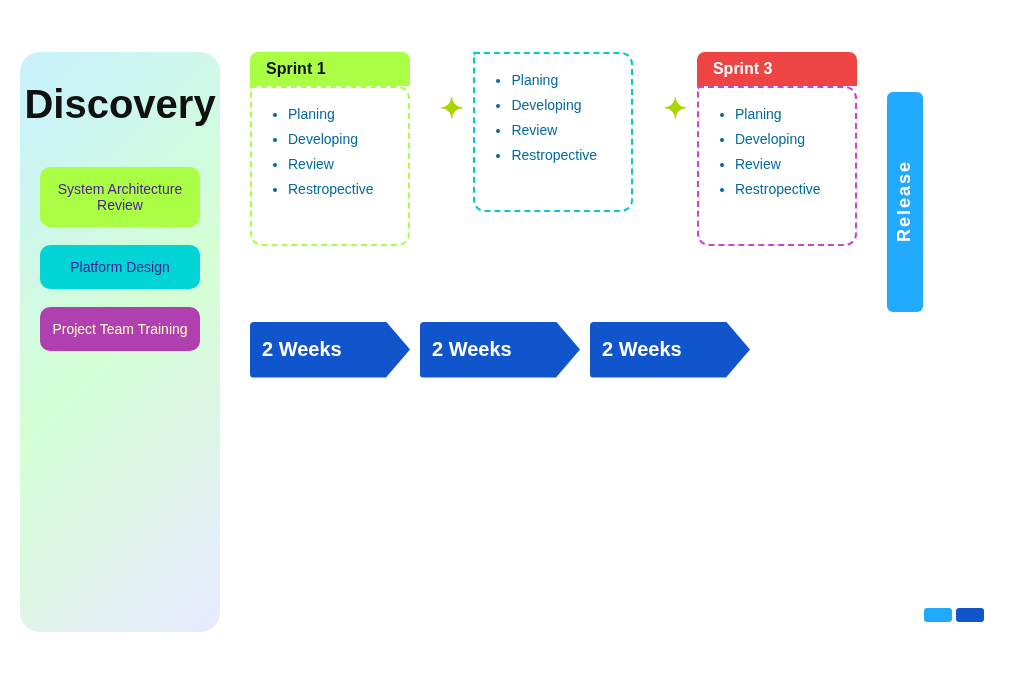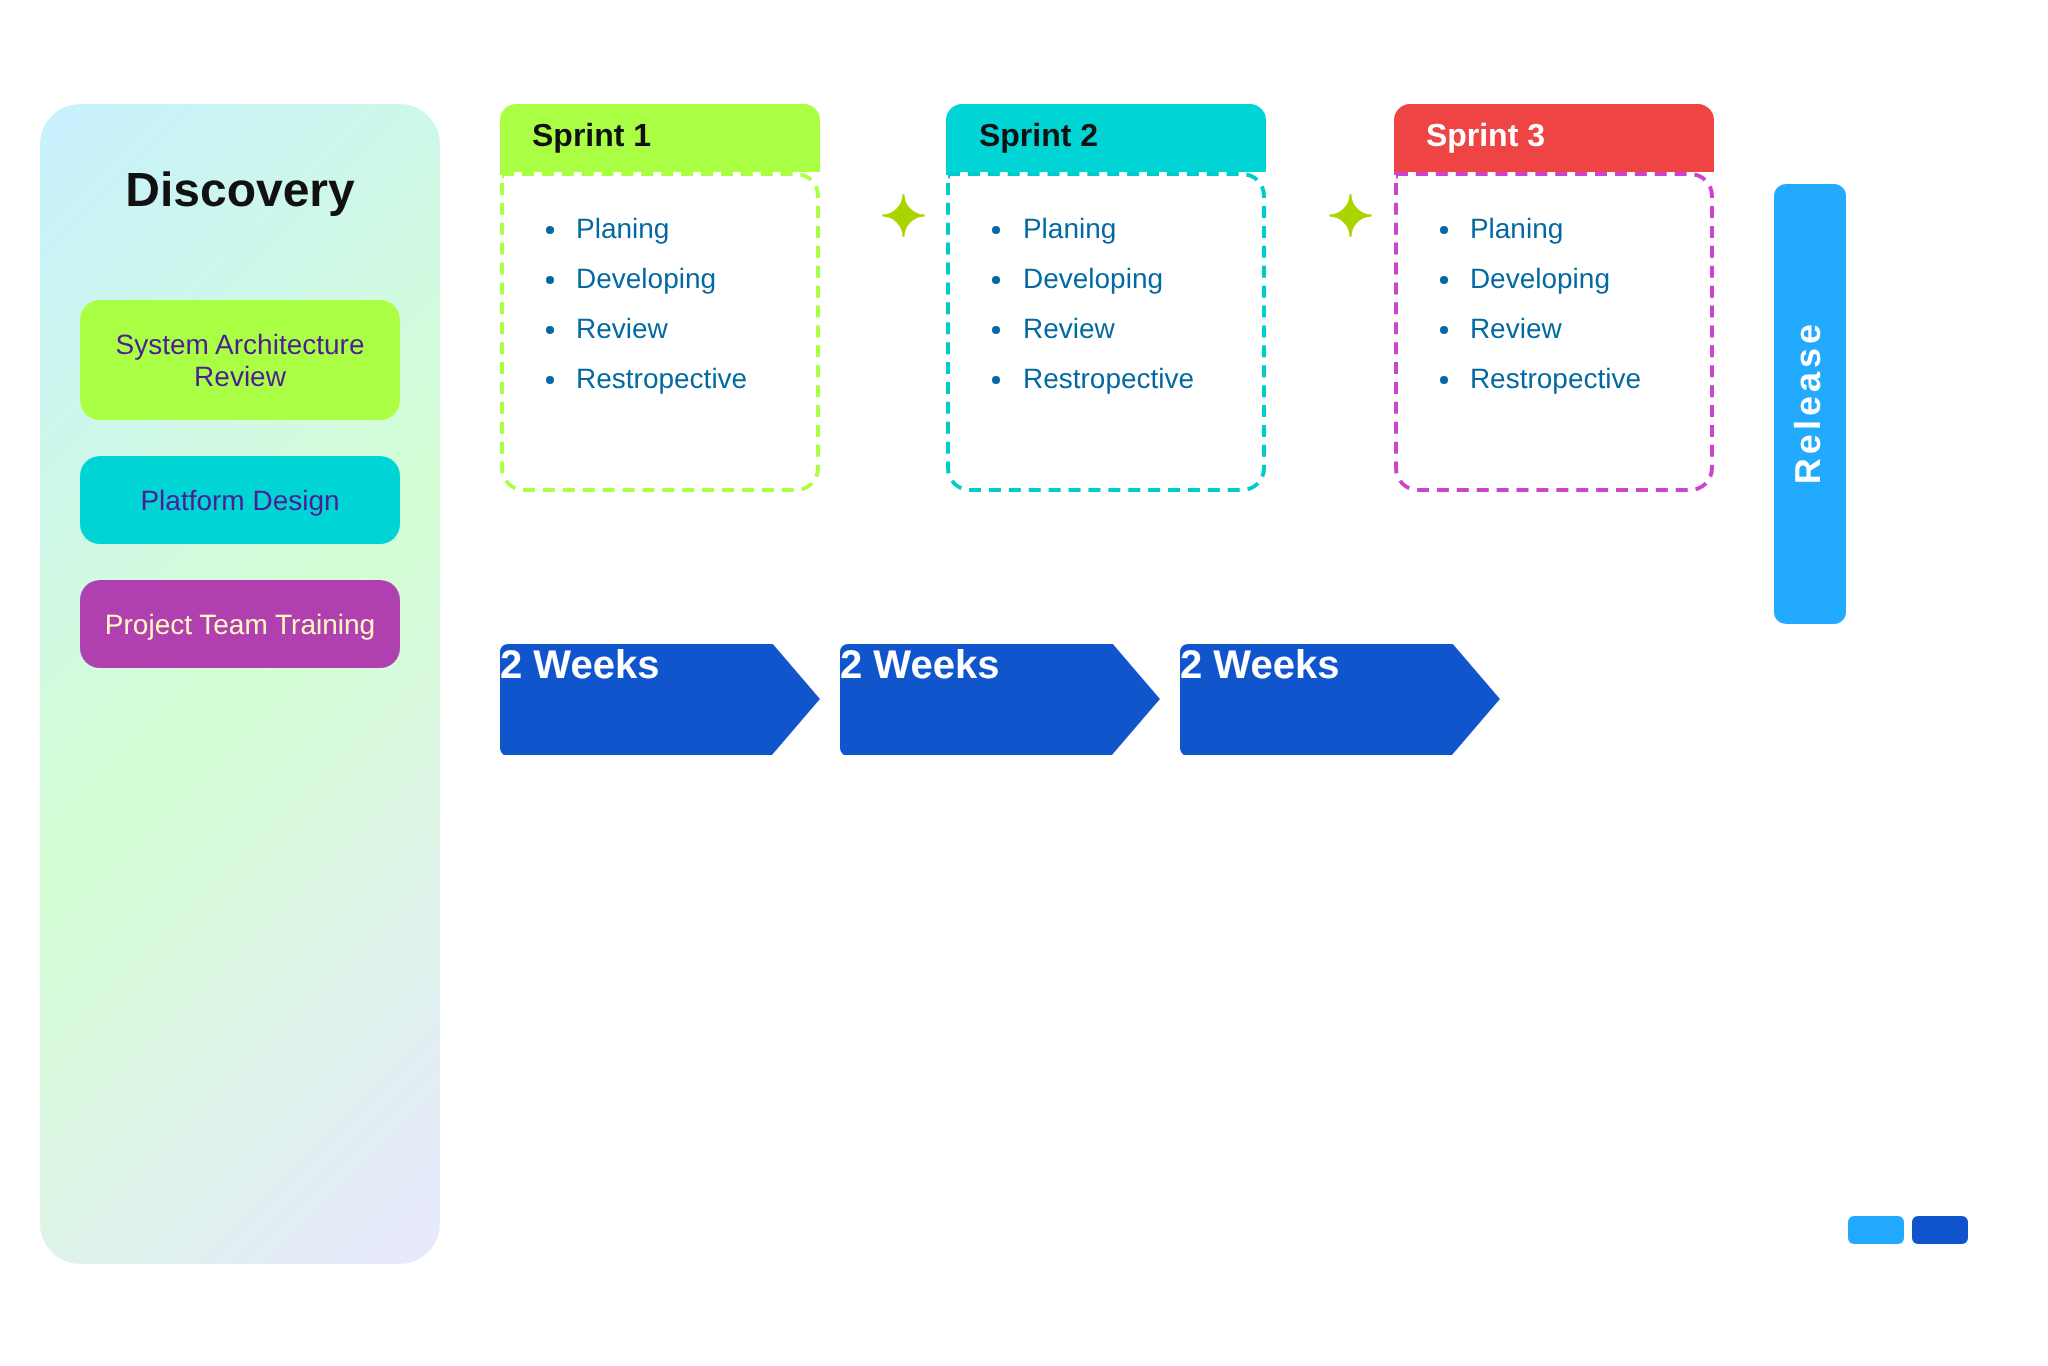--- a/index.html
+++ b/index.html
@@ -29,21 +29,21 @@
       width: 200px;
       min-width: 200px;
       height: 580px;
       display: flex;
       flex-direction: column;
       align-items: center;
       padding: 30px 15px 20px 15px;
       margin-right: 30px;
     }
     .discovery-title {
-      font-size: 24px;
+      font-size: 40px;
       font-weight: bold;
       color: #111;
       margin-bottom: 40px;
       text-align: center;
     }
     .discovery-item {
       width: 160px;
       border-radius: 10px;
       padding: 14px 12px;
       text-align: center;
@@ -158,21 +158,22 @@
       display: flex;
       align-items: center;
       margin-right: 10px;
     }
 
     .arrow-body {
       background: #1155cc;
       height: 56px;
       width: 160px;
       display: flex;
-      padding-left: 0;
+      align-items: center;
+      padding-left: 12px;
       clip-path: polygon(0% 0%, 85% 0%, 100% 50%, 85% 100%, 0% 100%);
       border-radius: 4px 0 0 4px;
     }
 
     .arrow-label {
       font-size: 20px;
       font-weight: bold;
       color: #fff;
       white-space: nowrap;
     }
@@ -230,23 +231,20 @@
             <li><span>Developing</span></li>
             <li><span>Review</span></li>
             <li><span>Restropective</span></li>
           </ul>
         </div>
       </div>
 
       <div class="plus-connector">✦</div>
 
       <div class="sprint-block">
-        <div class="sprint-header sprint-header-cyan">
-          <span>Sprint 2</span>
-        </div>
         <div class="sprint-body sprint-body-cyan">
           <ul>
             <li><span>Planing</span></li>
             <li><span>Developing</span></li>
             <li><span>Review</span></li>
             <li><span>Restropective</span></li>
           </ul>
         </div>
       </div>
 

